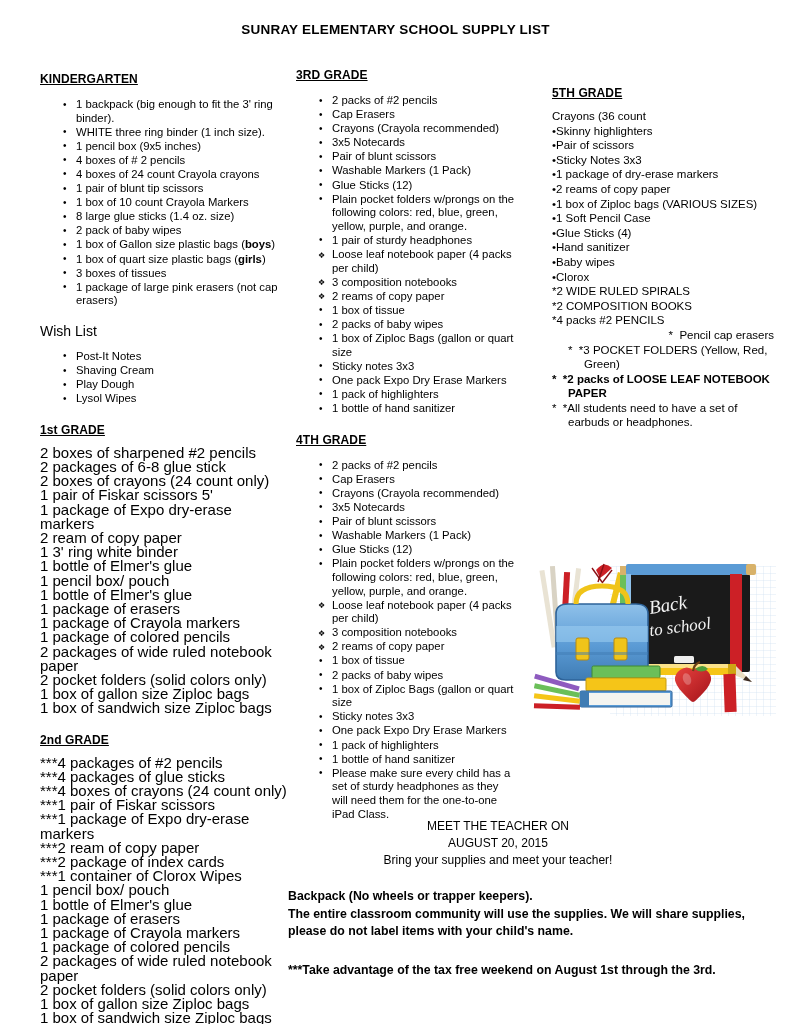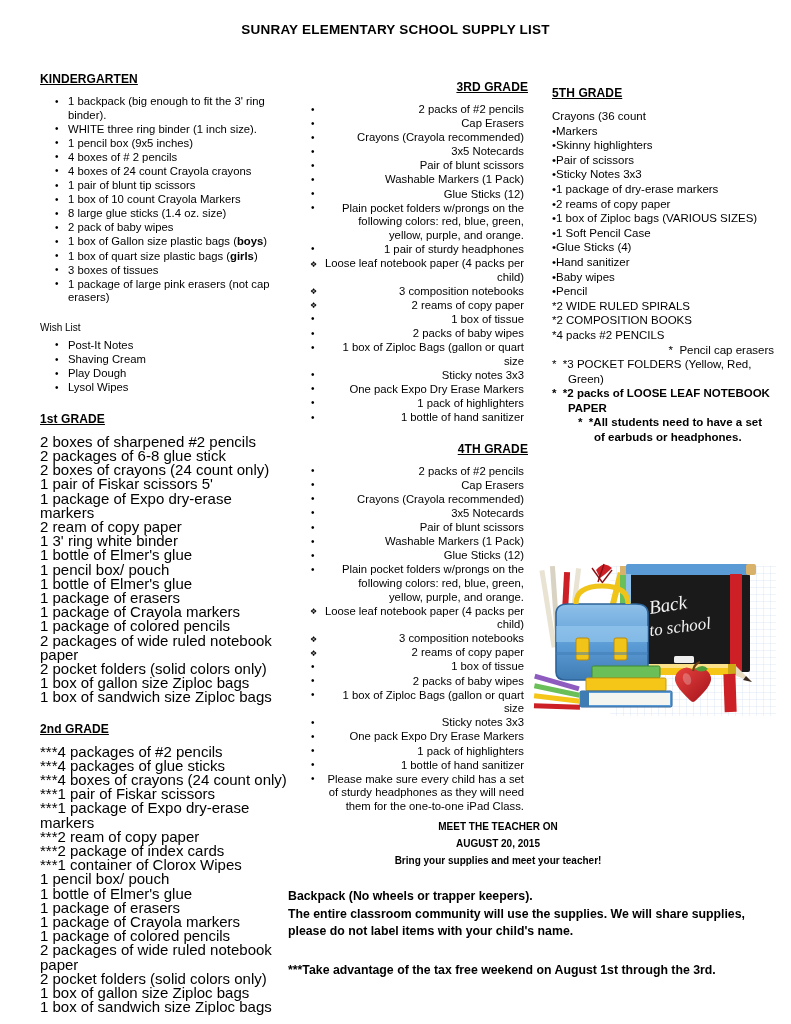--- a/index.html
+++ b/index.html
@@ -16,32 +16,32 @@
 
   .doc-title {
     position:absolute; top:22px; left:0; width:791px;
     text-align:center;
     font-size:13.5px; font-weight:bold; letter-spacing:0.2px;
   }
 
   
   .col { position:absolute; }
   .col-1 { left:40px;  top:72px;  width:250px; }
-  .col-2 { left:296px; top:80px;  width:232px;text-align:right; }
+  .col-2 { left:296px; top:68px;  width:232px; }
   .col-3 { left:552px; top:86px;  width:222px; }
 
   .grade-head {
     font-size:12px; font-weight:bold; text-decoration:underline;
     margin:0 0 9px 0; letter-spacing:0.1px;
   }
   .grade-head.spaced { margin-top:17px; }
 
   
   ul.supply {
-    margin:4px; padding:0 0 0 22px; list-style:none;
+    margin:12px; padding:0 0 0 22px; list-style:none;
   }
   ul.supply li {
     position:relative; font-size:11.3px; line-height:13.6px;
     margin:0 0 0.5px 0; padding-left:2px;
   }
   ul.supply li::before {
     content:"\2022"; position:absolute; left:-11px; top:-0.5px;
     font-size:10px; line-height:13.6px;
   }
   ul.supply li.diamond::before {
@@ -49,28 +49,28 @@
   }
 
   
   .plain { margin:0; padding:0; }
   .plain .ln {
     font-size:15px; line-height:14.2px; white-space:pre-wrap;
   }
 
   .c3 .plain .ln { font-size:11.5px; line-height:14.6px; }
 
-  .bold { font-weight:bold;margin-left:26px; }
-
-  .wish { font-size:10px; line-height:14px; margin:16px 0 0 0; }
+  .bold { font-weight:normal; }
+
+  .wish { font-size:14px; line-height:14px; margin:16px 0 0 0; }
 
   
   .meet-block {
     position:absolute; left:288px; top:818px; width:420px;
-    text-align:center; font-weight:bold; font-size:10px; line-height:17px;
+    text-align:center; font-weight:normal; font-size:12px; line-height:17px;
   }
   .note-block {
     position:absolute; left:288px; top:888px; width:470px;
     font-weight:bold; font-size:12.3px; line-height:17.5px;
   }
   .tax-block {
     position:absolute; left:288px; top:962px; width:480px;
     font-weight:bold; font-size:12.3px; line-height:17px;
   }
 
@@ -199,37 +199,36 @@
         <li>1 pack of highlighters</li>
         <li>1 bottle of hand sanitizer</li>
         <li>Please make sure every child has a set  of sturdy headphones as they will need them for the one-to-one iPad Class.</li>
       </ul>
   </div>
 
   <div class="col col-3 c3">
     <div class="grade-head">5TH GRADE</div>
     <div class="plain" id="g5-list">
         <div class="ln">Crayons (36 count</div>
-        <div class="ln">•Markers</div>
         <div class="ln">•Skinny highlighters</div>
         <div class="ln">•Pair of scissors</div>
         <div class="ln">•Sticky Notes 3x3</div>
         <div class="ln">•1 package of dry-erase markers</div>
         <div class="ln">•2 reams of copy paper</div>
         <div class="ln">•1 box of Ziploc bags (VARIOUS SIZES)</div>
         <div class="ln">•1 Soft Pencil Case</div>
         <div class="ln">•Glue Sticks (4)</div>
         <div class="ln">•Hand sanitizer</div>
         <div class="ln">•Baby wipes</div>
-        <div class="ln">•Pencil</div>
+        <div class="ln">•Clorox</div>
         <div class="ln">*2 WIDE RULED SPIRALS</div>
         <div class="ln">*2 COMPOSITION BOOKS</div>
         <div class="ln">*4 packs #2 PENCILS</div>
         <div class="ln" style="padding-left: 16px; text-indent: -16px; text-align: right;">*  Pencil cap erasers</div>
-        <div class="ln" style="padding-left: 16px; text-indent: -16px;">*  *3 POCKET FOLDERS (Yellow, Red, Green)</div>
+        <div class="ln" style="padding-left: 16px; text-indent: -16px; margin-left: 16px;">*  *3 POCKET FOLDERS (Yellow, Red, Green)</div>
         <div class="ln" style="padding-left: 16px; text-indent: -16px; font-weight: bold;">*  *2 packs of LOOSE LEAF NOTEBOOK PAPER</div>
         <div class="ln bold" style="padding-left: 16px; text-indent: -16px;">*  *All students need to have a set of earbuds or headphones.</div>
       </div>
   </div>
 
   <div class="clipart">
     <svg viewBox="0 0 250 190" xmlns="http://www.w3.org/2000/svg">
       <defs>
         <linearGradient id="bagG" x1="0" y1="0" x2="0" y2="1">
           <stop offset="0%" stop-color="#8fc1ea"></stop>

